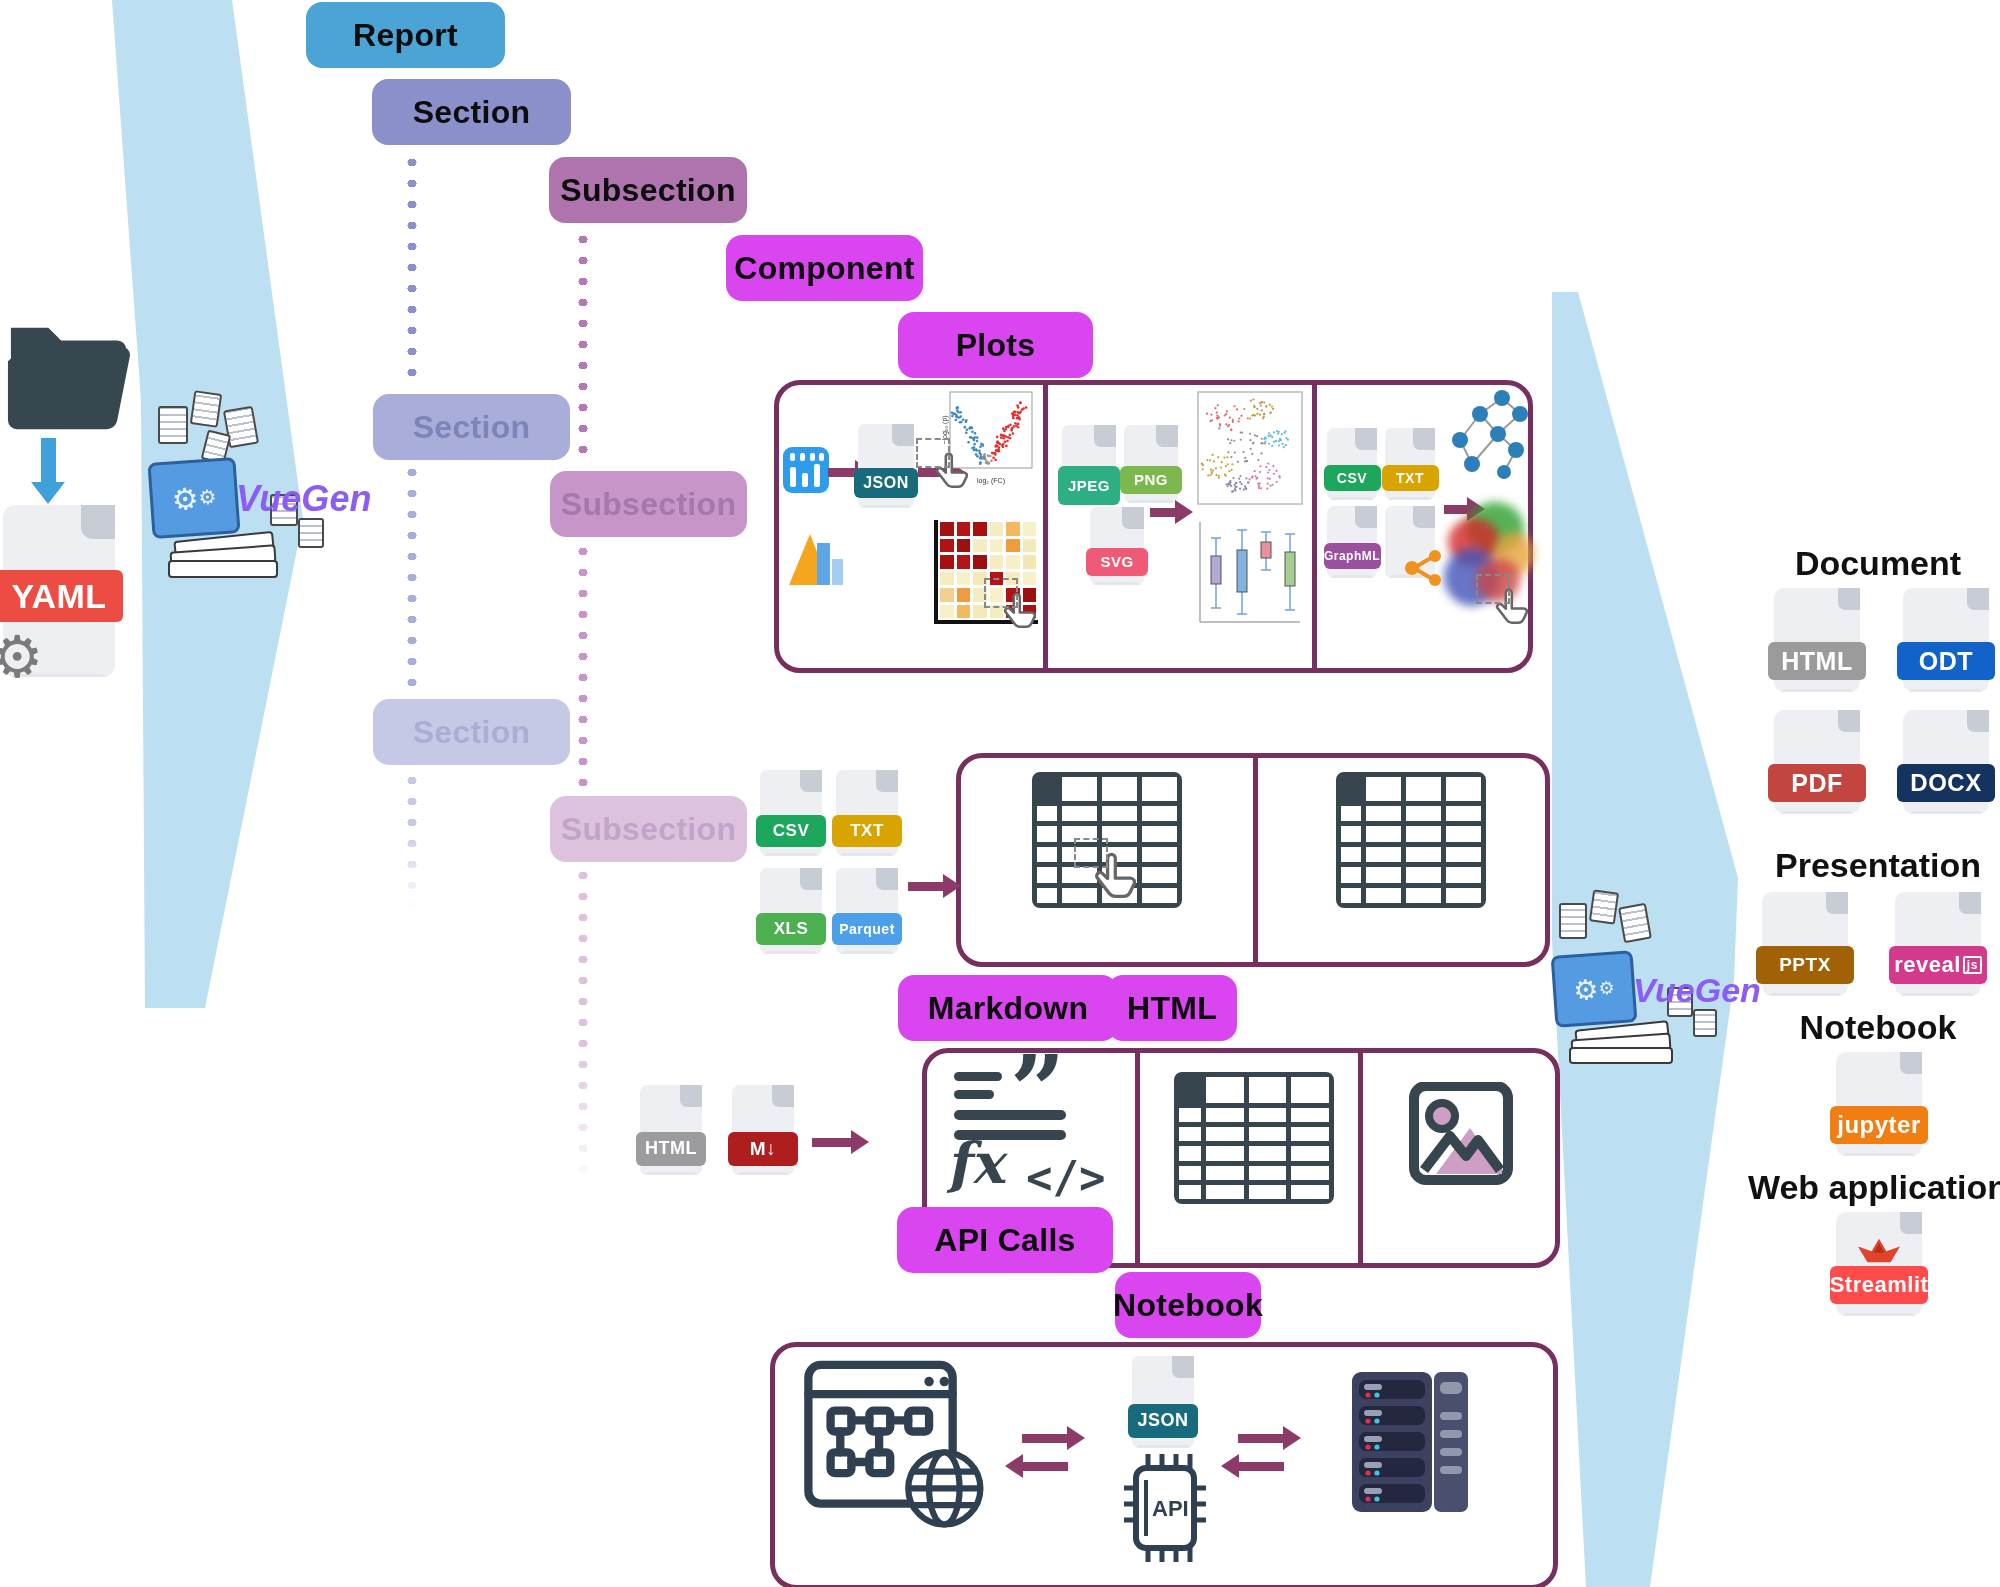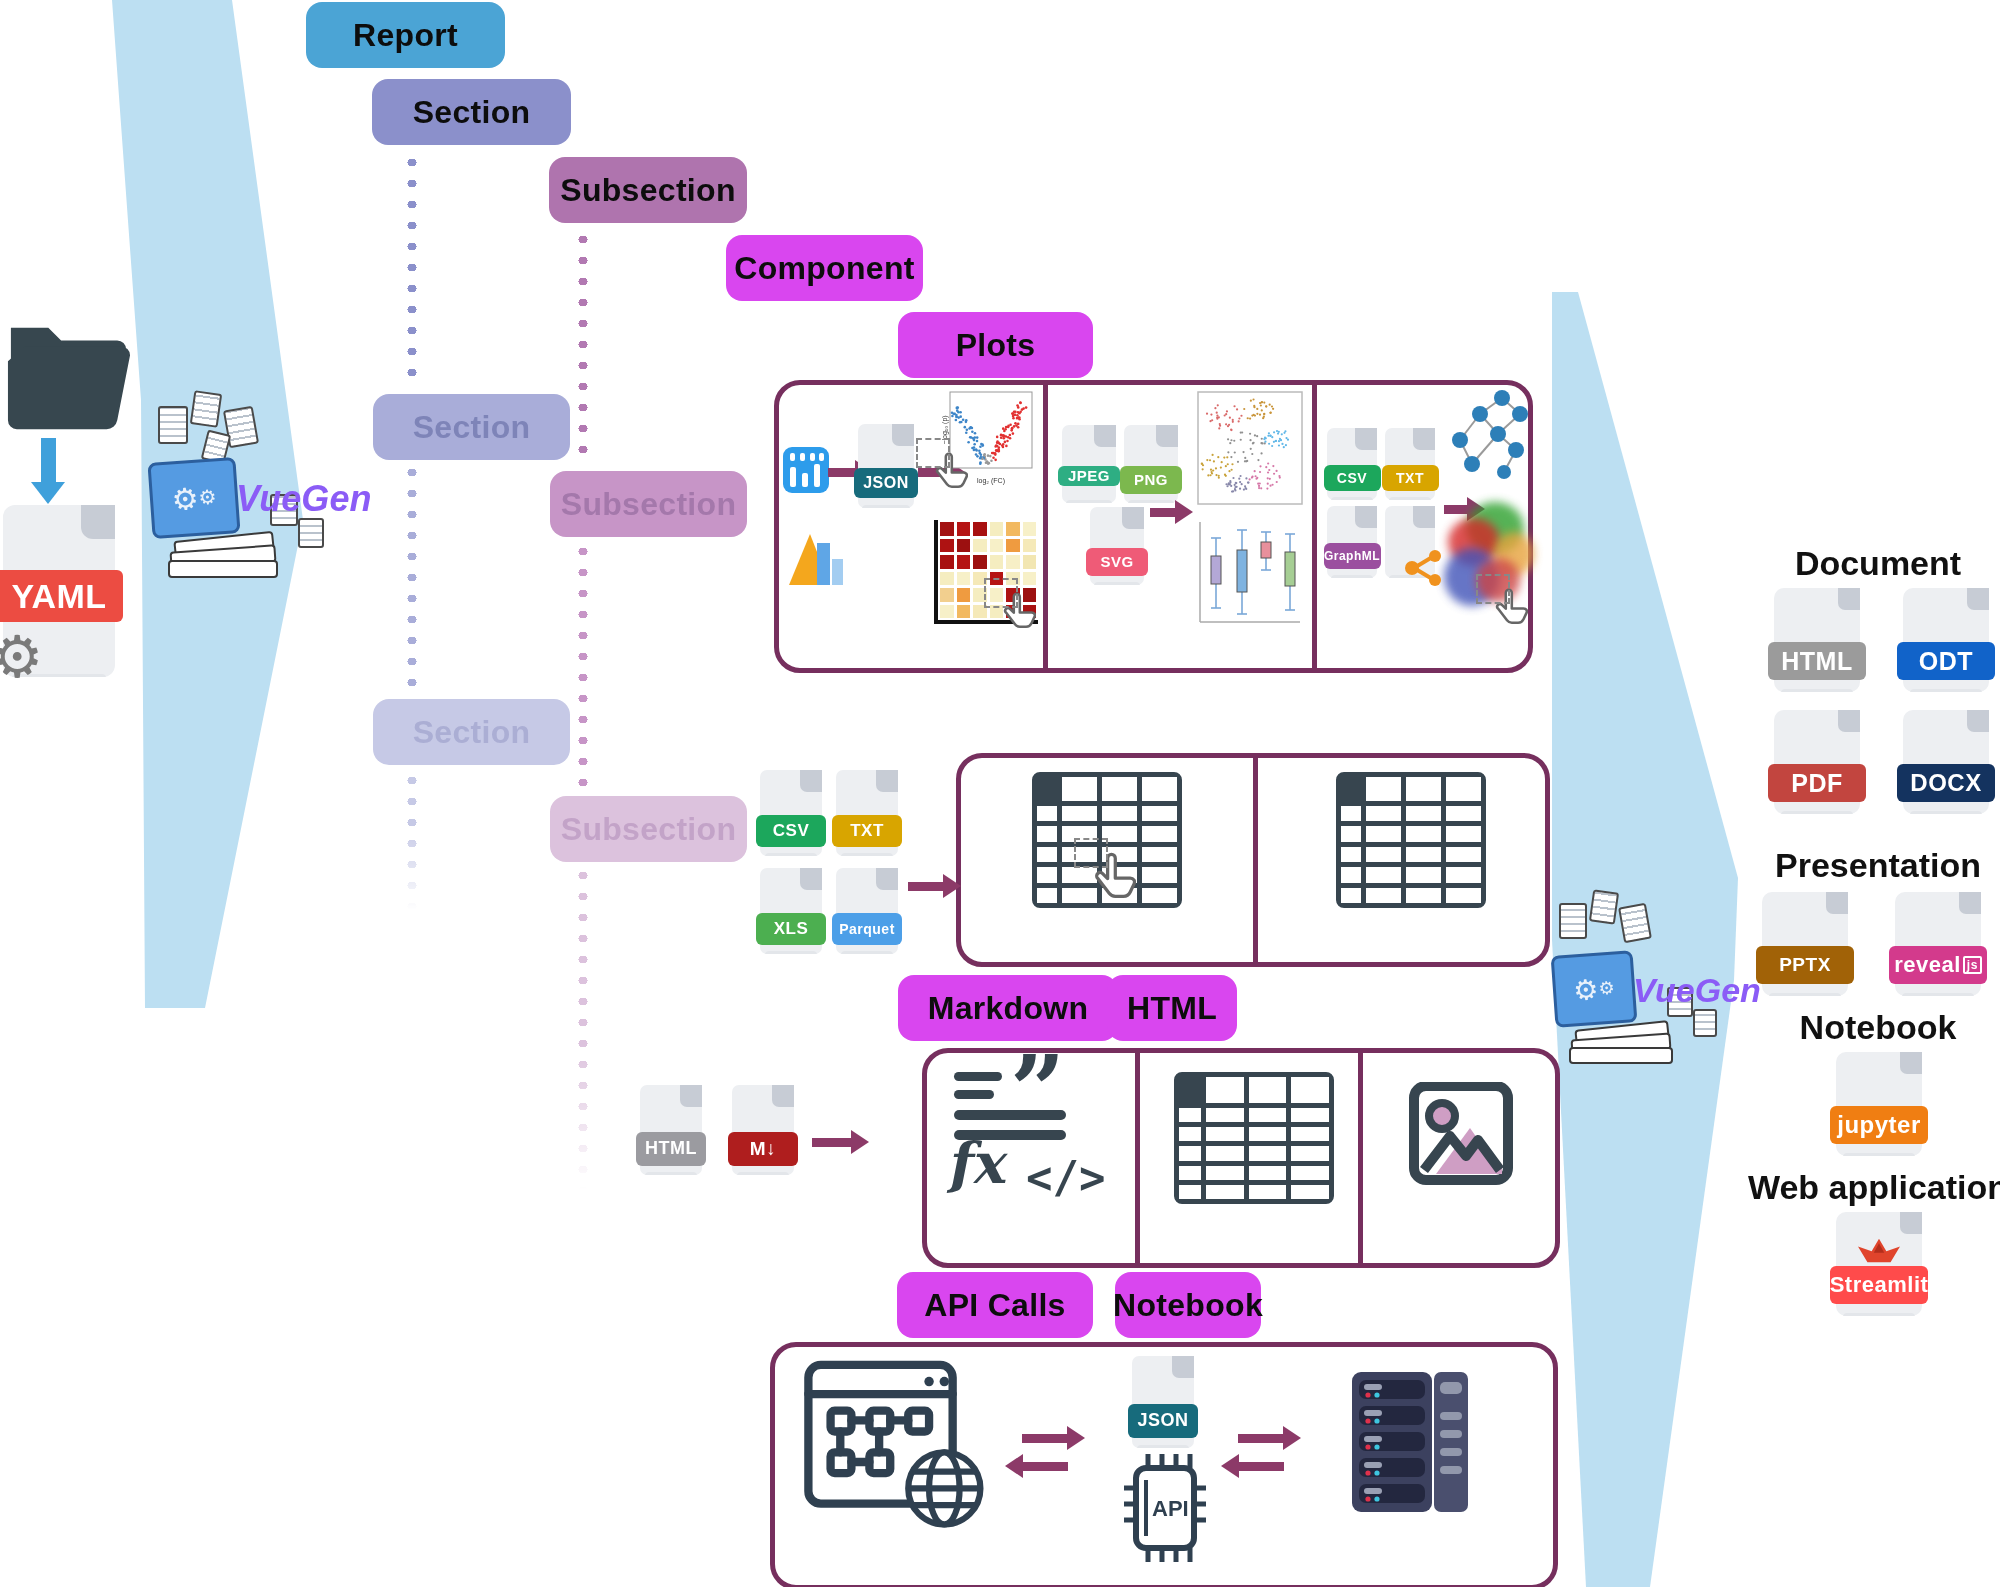--- a/index.html
+++ b/index.html
@@ -125,21 +125,21 @@
   <div class="dots dotsA1" style="left:405px;top:152px;height:236px;z-index:2"></div>
   <div class="dots dotsA2" style="left:405px;top:462px;height:232px;z-index:2"></div>
   <div class="dots dotsA3" style="left:405px;top:770px;height:140px;z-index:2"></div>
   <div class="dots dotsB1" style="left:576px;top:229px;height:236px;z-index:2"></div>
   <div class="dots dotsB2" style="left:576px;top:541px;height:252px;z-index:2"></div>
   <div class="dots dotsB3" style="left:576px;top:865px;height:325px;z-index:2"></div>
 
   <div class="hbox typelabel" style="left:898px;top:312px;width:195px;z-index:3">Plots</div>
   <div class="hbox typelabel" style="left:898px;top:975px;width:220px;z-index:3">Markdown</div>
   <div class="hbox typelabel" style="left:1107px;top:975px;width:130px;z-index:3">HTML</div>
-  <div class="hbox typelabel" style="left:897px;top:1272px;width:196px;z-index:3">API Calls</div>
+  <div class="hbox typelabel" style="left:897px;top:1207px;width:216px;z-index:3">API Calls</div>
   <div class="hbox typelabel" style="left:1115px;top:1272px;width:146px;z-index:3">Notebook</div>
 
   <div class="cbox" style="left:774px;top:380px;width:749px;height:283px;z-index:1">
     <div class="vdiv" style="left:264px"></div>
     <div class="vdiv" style="left:533px"></div>
   </div>
 
   <div class="plotly-mark" style="left:783px;top:447px;z-index:2">
     <i style="left:7px;top:6px;width:5px;height:8px"></i>
       <i style="left:17px;top:6px;width:5px;height:8px"></i>
@@ -360,21 +360,21 @@
       <div style="background: rgb(168, 16, 16);"></div>
     </div>
   <div class="cursor" style="left:1000px;top:592px;z-index:4"><div class="tap"></div><svg viewBox="0 0 24 26" width="36" height="39">
         <path d="M9.2 3.2 v10.6 l-2.6-2.6 a1.8 1.8 0 0 0-2.6 2.5 l6 7.8 a4 4 0 0 0 3.2 1.6 h4.2 a4 4 0 0 0 3.6-2.3 l2-4.2 c.7-1.5-.3-3-2-3 h-7.8 V3.2 a2 2 0 0 0-4 0z" fill="#fff" stroke="#666" stroke-width="1.7" stroke-linejoin="round"></path>
       </svg></div>
   <div class="cell-label" style="left:908px;top:625px">Interactive</div>
 
   <div class="ficon" style="left:1062px;top:425px;width:54px;height:78px;z-index:2">
     <div class="fbody"></div>
       <div class="fold"></div>
-    <div class="fbadge" style="height:20px;font-size:15px;background:#2eae83">JPEG</div>
+    <div class="fbadge" style="height:39px;font-size:15px;background:#2eae83">JPEG</div>
   </div>
   <div class="ficon" style="left:1124px;top:425px;width:54px;height:78px;z-index:2">
     <div class="fbody"></div>
       <div class="fold"></div>
     <div class="fbadge" style="height:28px;font-size:15px;background:#7cb84e">PNG</div>
   </div>
   <div class="ficon" style="left:1090px;top:507px;width:54px;height:78px;z-index:2">
     <div class="fbody"></div>
       <div class="fold"></div>
     <div class="fbadge" style="height:28px;font-size:15px;background:#ef5b77">SVG</div>

